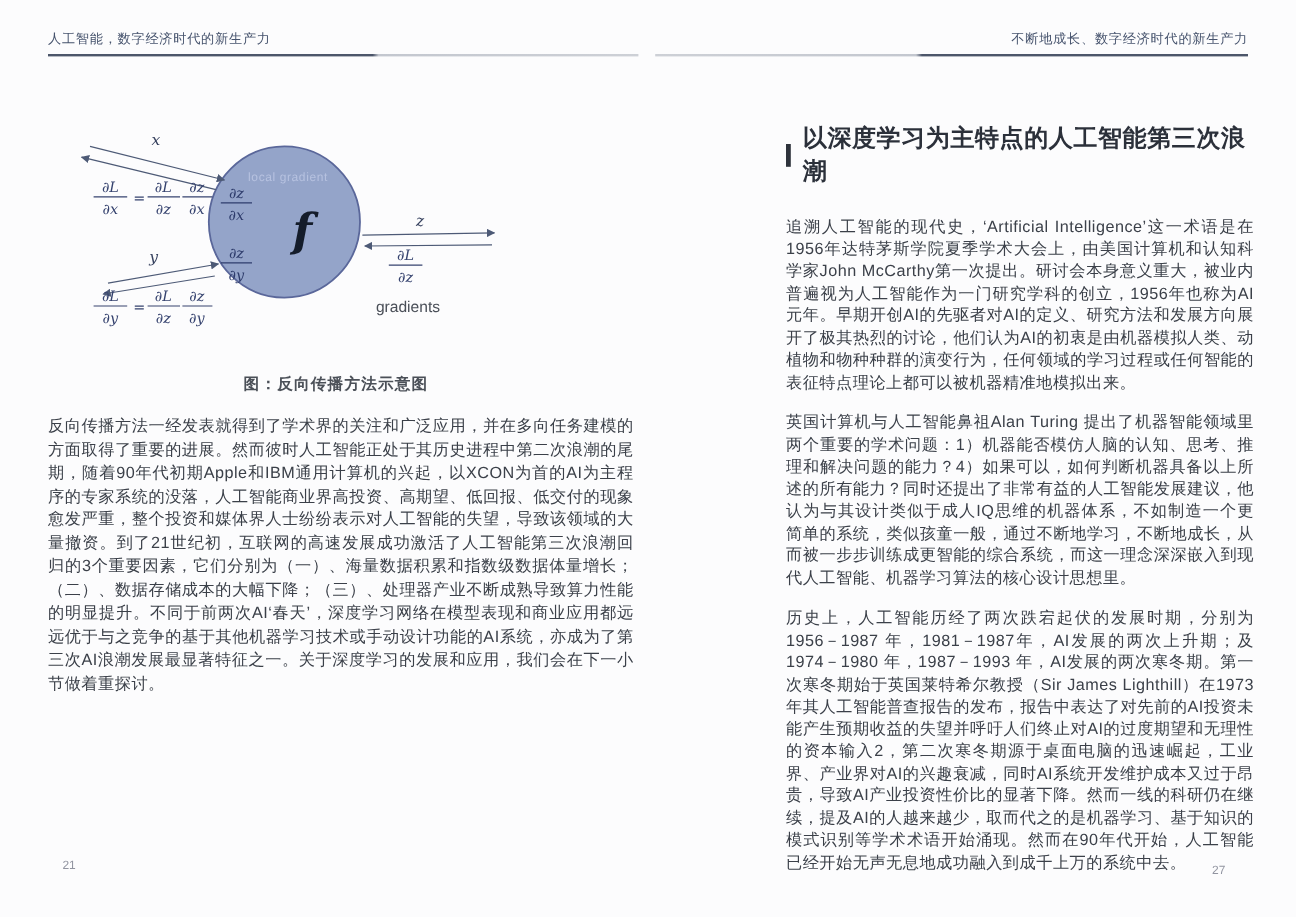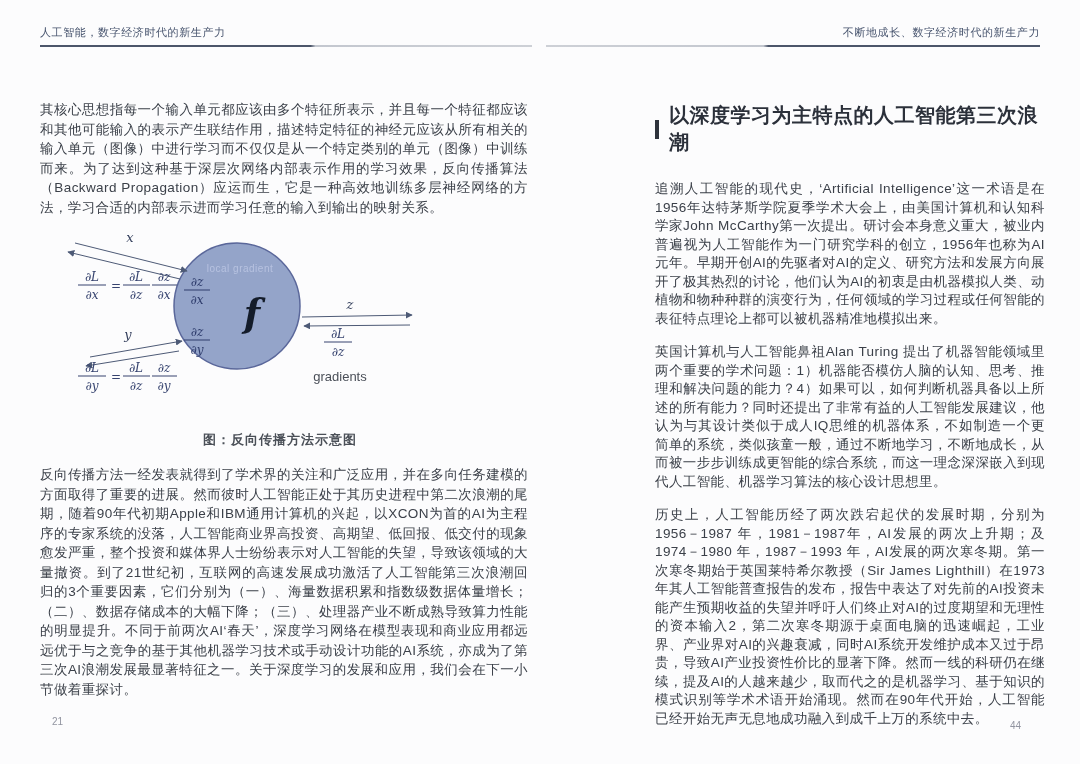--- a/index.html
+++ b/index.html
@@ -60,21 +60,20 @@
 </style>
 </head>
 <body>
 
 <div class="running-header left">人工智能，数字经济时代的新生产力</div>
 <div class="running-header right">不断地成长、数字经济时代的新生产力</div>
 <div class="header-rule left"></div>
 <div class="header-rule right"></div>
 
 <div class="col left">
-  <p class="body-p">其核心思想指每一个输入单元都应该由多个特征所表示，并且每一个特征都应该和其他可能输入的表示产生联结作用，描述特定特征的神经元应该从所有相关的输入单元（图像）中进行学习而不仅仅是从一个特定类别的单元（图像）中训练而来。为了达到这种基于深层次网络内部表示作用的学习效果，反向传播算法（Backward Propagation）应运而生，它是一种高效地训练多层神经网络的方法，学习合适的内部表示进而学习任意的输入到输出的映射关系。</p>
 
   <div class="figure-block">
     <svg width="480" height="190" viewBox="0 0 480 190">
       <defs>
         <marker id="ah" viewBox="0 0 10 10" refX="9" refY="5" markerWidth="7" markerHeight="7" orient="auto-start-reverse">
           <path d="M0,0 L10,5 L0,10 z" fill="#4d5a76"></path>
         </marker>
       </defs>
 
       <circle cx="197" cy="77" r="63" fill="#94a4c9" stroke="#5a679a" stroke-width="1.5"></circle>
@@ -148,13 +147,13 @@
   <div class="section-title">
     <span class="bar"></span>
     <span class="txt">以深度学习为主特点的人工智能第三次浪潮</span>
   </div>
   <p class="body-p">追溯人工智能的现代史，‘Artificial Intelligence’这一术语是在1956年达特茅斯学院夏季学术大会上，由美国计算机和认知科学家John McCarthy第一次提出。研讨会本身意义重大，被业内普遍视为人工智能作为一门研究学科的创立，1956年也称为AI元年。早期开创AI的先驱者对AI的定义、研究方法和发展方向展开了极其热烈的讨论，他们认为AI的初衷是由机器模拟人类、动植物和物种种群的演变行为，任何领域的学习过程或任何智能的表征特点理论上都可以被机器精准地模拟出来。</p>
   <p class="body-p">英国计算机与人工智能鼻祖Alan Turing 提出了机器智能领域里两个重要的学术问题：1）机器能否模仿人脑的认知、思考、推理和解决问题的能力？4）如果可以，如何判断机器具备以上所述的所有能力？同时还提出了非常有益的人工智能发展建议，他认为与其设计类似于成人IQ思维的机器体系，不如制造一个更简单的系统，类似孩童一般，通过不断地学习，不断地成长，从而被一步步训练成更智能的综合系统，而这一理念深深嵌入到现代人工智能、机器学习算法的核心设计思想里。</p>
   <p class="body-p">历史上，人工智能历经了两次跌宕起伏的发展时期，分别为1956－1987 年，1981－1987年，AI发展的两次上升期；及1974－1980 年，1987－1993 年，AI发展的两次寒冬期。第一次寒冬期始于英国莱特希尔教授（Sir James Lighthill）在1973年其人工智能普查报告的发布，报告中表达了对先前的AI投资未能产生预期收益的失望并呼吁人们终止对AI的过度期望和无理性的资本输入2，第二次寒冬期源于桌面电脑的迅速崛起，工业界、产业界对AI的兴趣衰减，同时AI系统开发维护成本又过于昂贵，导致AI产业投资性价比的显著下降。然而一线的科研仍在继续，提及AI的人越来越少，取而代之的是机器学习、基于知识的模式识别等学术术语开始涌现。然而在90年代开始，人工智能已经开始无声无息地成功融入到成千上万的系统中去。</p>
 </div>
 
 <div class="pagenum left">21</div>
-<div class="pagenum right">44</div>
+<div class="pagenum right">27</div>
 
 </body></html>

